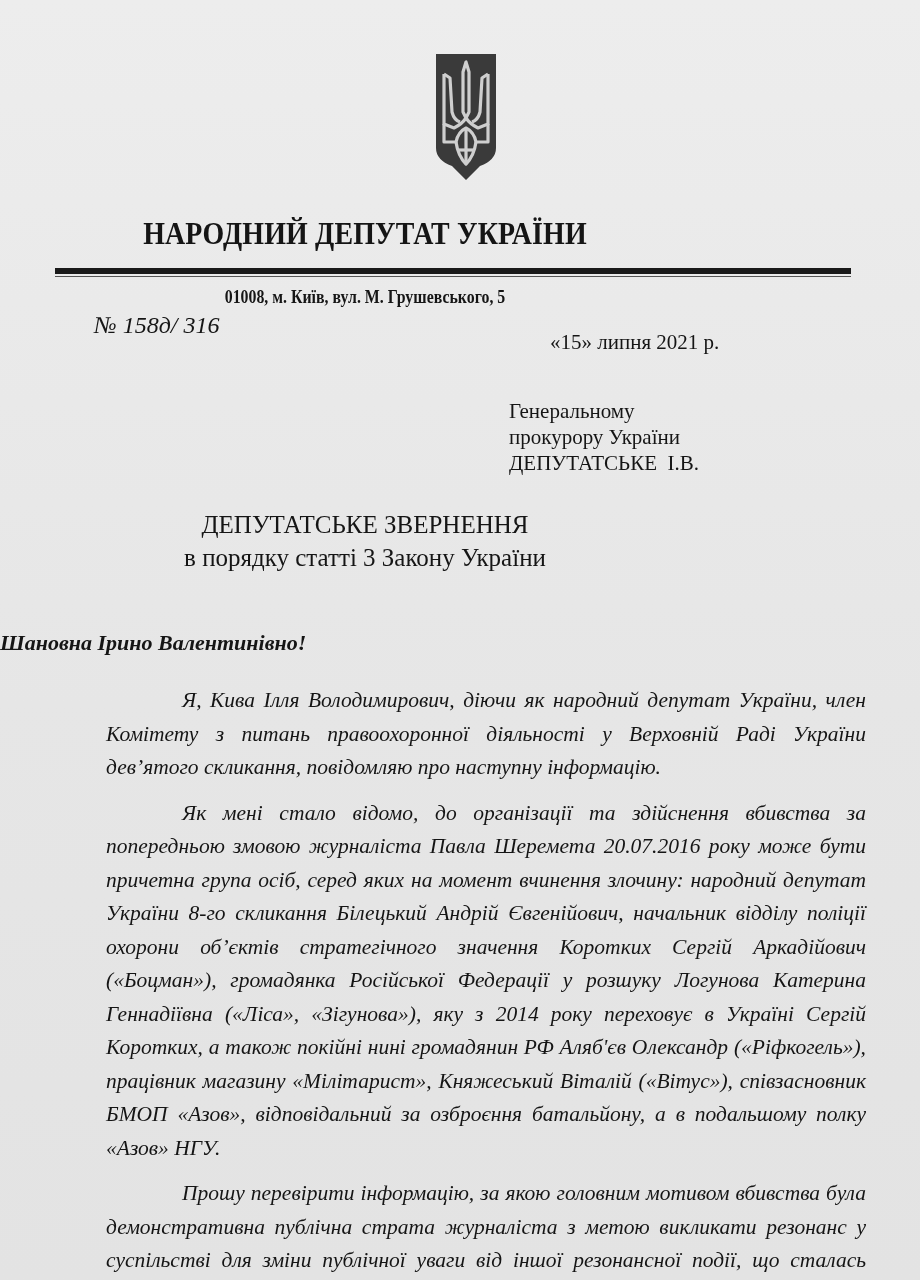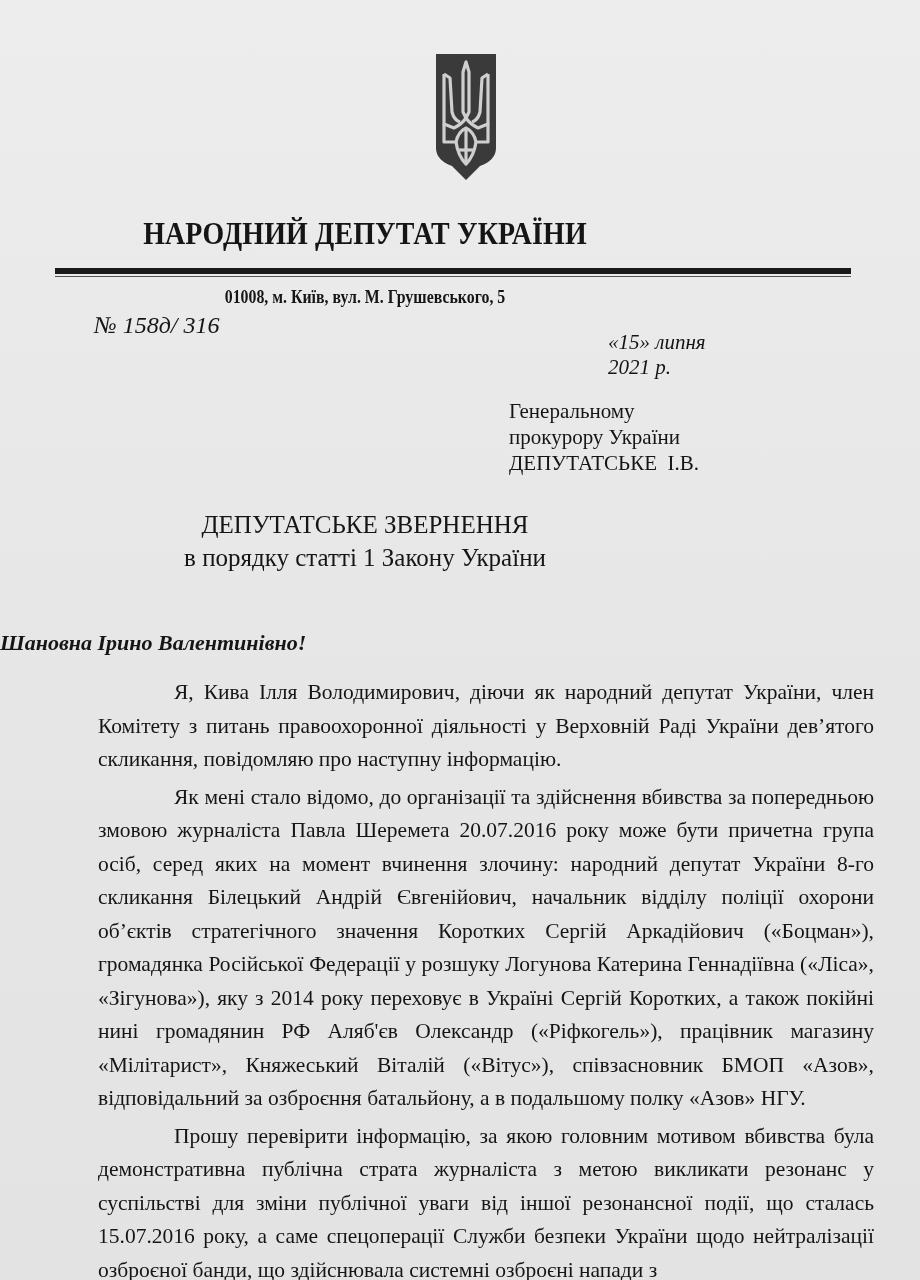--- a/index.html
+++ b/index.html
@@ -65,23 +65,22 @@
     }
     .ref-no {
       position: absolute;
       left: 94px;
       top: 312px;
       font-style: italic;
       font-size: 24px;
     }
     .ref-date {
       position: absolute;
-      left: 608px;
+      left: 550px;
       top: 330px;
-      font-style: italic;
       font-size: 21px;
     }
     .addressee {
       position: absolute;
       left: 509px;
       top: 398px;
       font-weight: normal;
       font-size: 21px;
       line-height: 26px;
     }
@@ -105,22 +104,23 @@
     .body-text {
       position: absolute;
       left: 94px;
       width: 784px;
       top: 672px;
       font-size: 21.5px;
       line-height: 33.5px;
       text-align: justify;
     }
     .body-text p {
-      margin: 4px;
+      margin: 12px;
       text-indent: 76px;
+      font-style: italic;
     }
     .body-text p + p {
       margin-top: 3px;
     }
   </style>
 </head>
 <body>
 
 <div class="page">
 
@@ -147,21 +147,21 @@
   <div class="ref-no">№ 158д/ 316</div>
   <div class="ref-date">«15» липня 2021 р.</div>
 
   <div class="addressee">
     <div>Генеральному прокурору України</div>
     <div style="white-space:pre;">ДЕПУТАТСЬКЕ  І.В.</div>
   </div>
 
   <div class="appeal-title">
     <div>ДЕПУТАТСЬКЕ ЗВЕРНЕННЯ</div>
-    <div>в порядку статті 1 Закону України</div>
+    <div>в порядку статті 3 Закону України</div>
   </div>
 
   <div class="salutation">Шановна Ірино Валентинівно!</div>
 
   <div class="body-text">
     <p>Я, Кива Ілля Володимирович, діючи як народний депутат України, член Комітету з питань правоохоронної діяльності у Верховній Раді України  дев’ятого скликання, повідомляю про наступну інформацію.</p>
     <p>Як мені стало відомо, до організації та здійснення вбивства за попередньою змовою журналіста Павла Шеремета 20.07.2016 року може бути причетна група осіб, серед яких на момент вчинення злочину: народний депутат України 8-го скликання Білецький Андрій Євгенійович, начальник відділу поліції охорони об’єктів стратегічного значення Коротких Сергій Аркадійович («Боцман»), громадянка Російської Федерації у розшуку Логунова Катерина Геннадіївна («Ліса», «Зігунова»), яку з 2014 року переховує в Україні Сергій Коротких, а також покійні нині громадянин РФ Аляб'єв Олександр («Ріфкогель»), працівник магазину «Мілітарист», Княжеський Віталій («Вітус»), співзасновник БМОП «Азов», відповідальний за озброєння батальйону, а в подальшому полку «Азов»  НГУ.</p>
     <p>Прошу перевірити інформацію, за якою головним мотивом вбивства була демонстративна публічна страта журналіста з метою викликати резонанс у суспільстві для зміни публічної уваги від іншої резонансної події, що сталась 15.07.2016 року, а саме спецоперації Служби безпеки України  щодо нейтралізації озброєної банди, що здійснювала системні озброєні напади з</p>
   </div>
 

